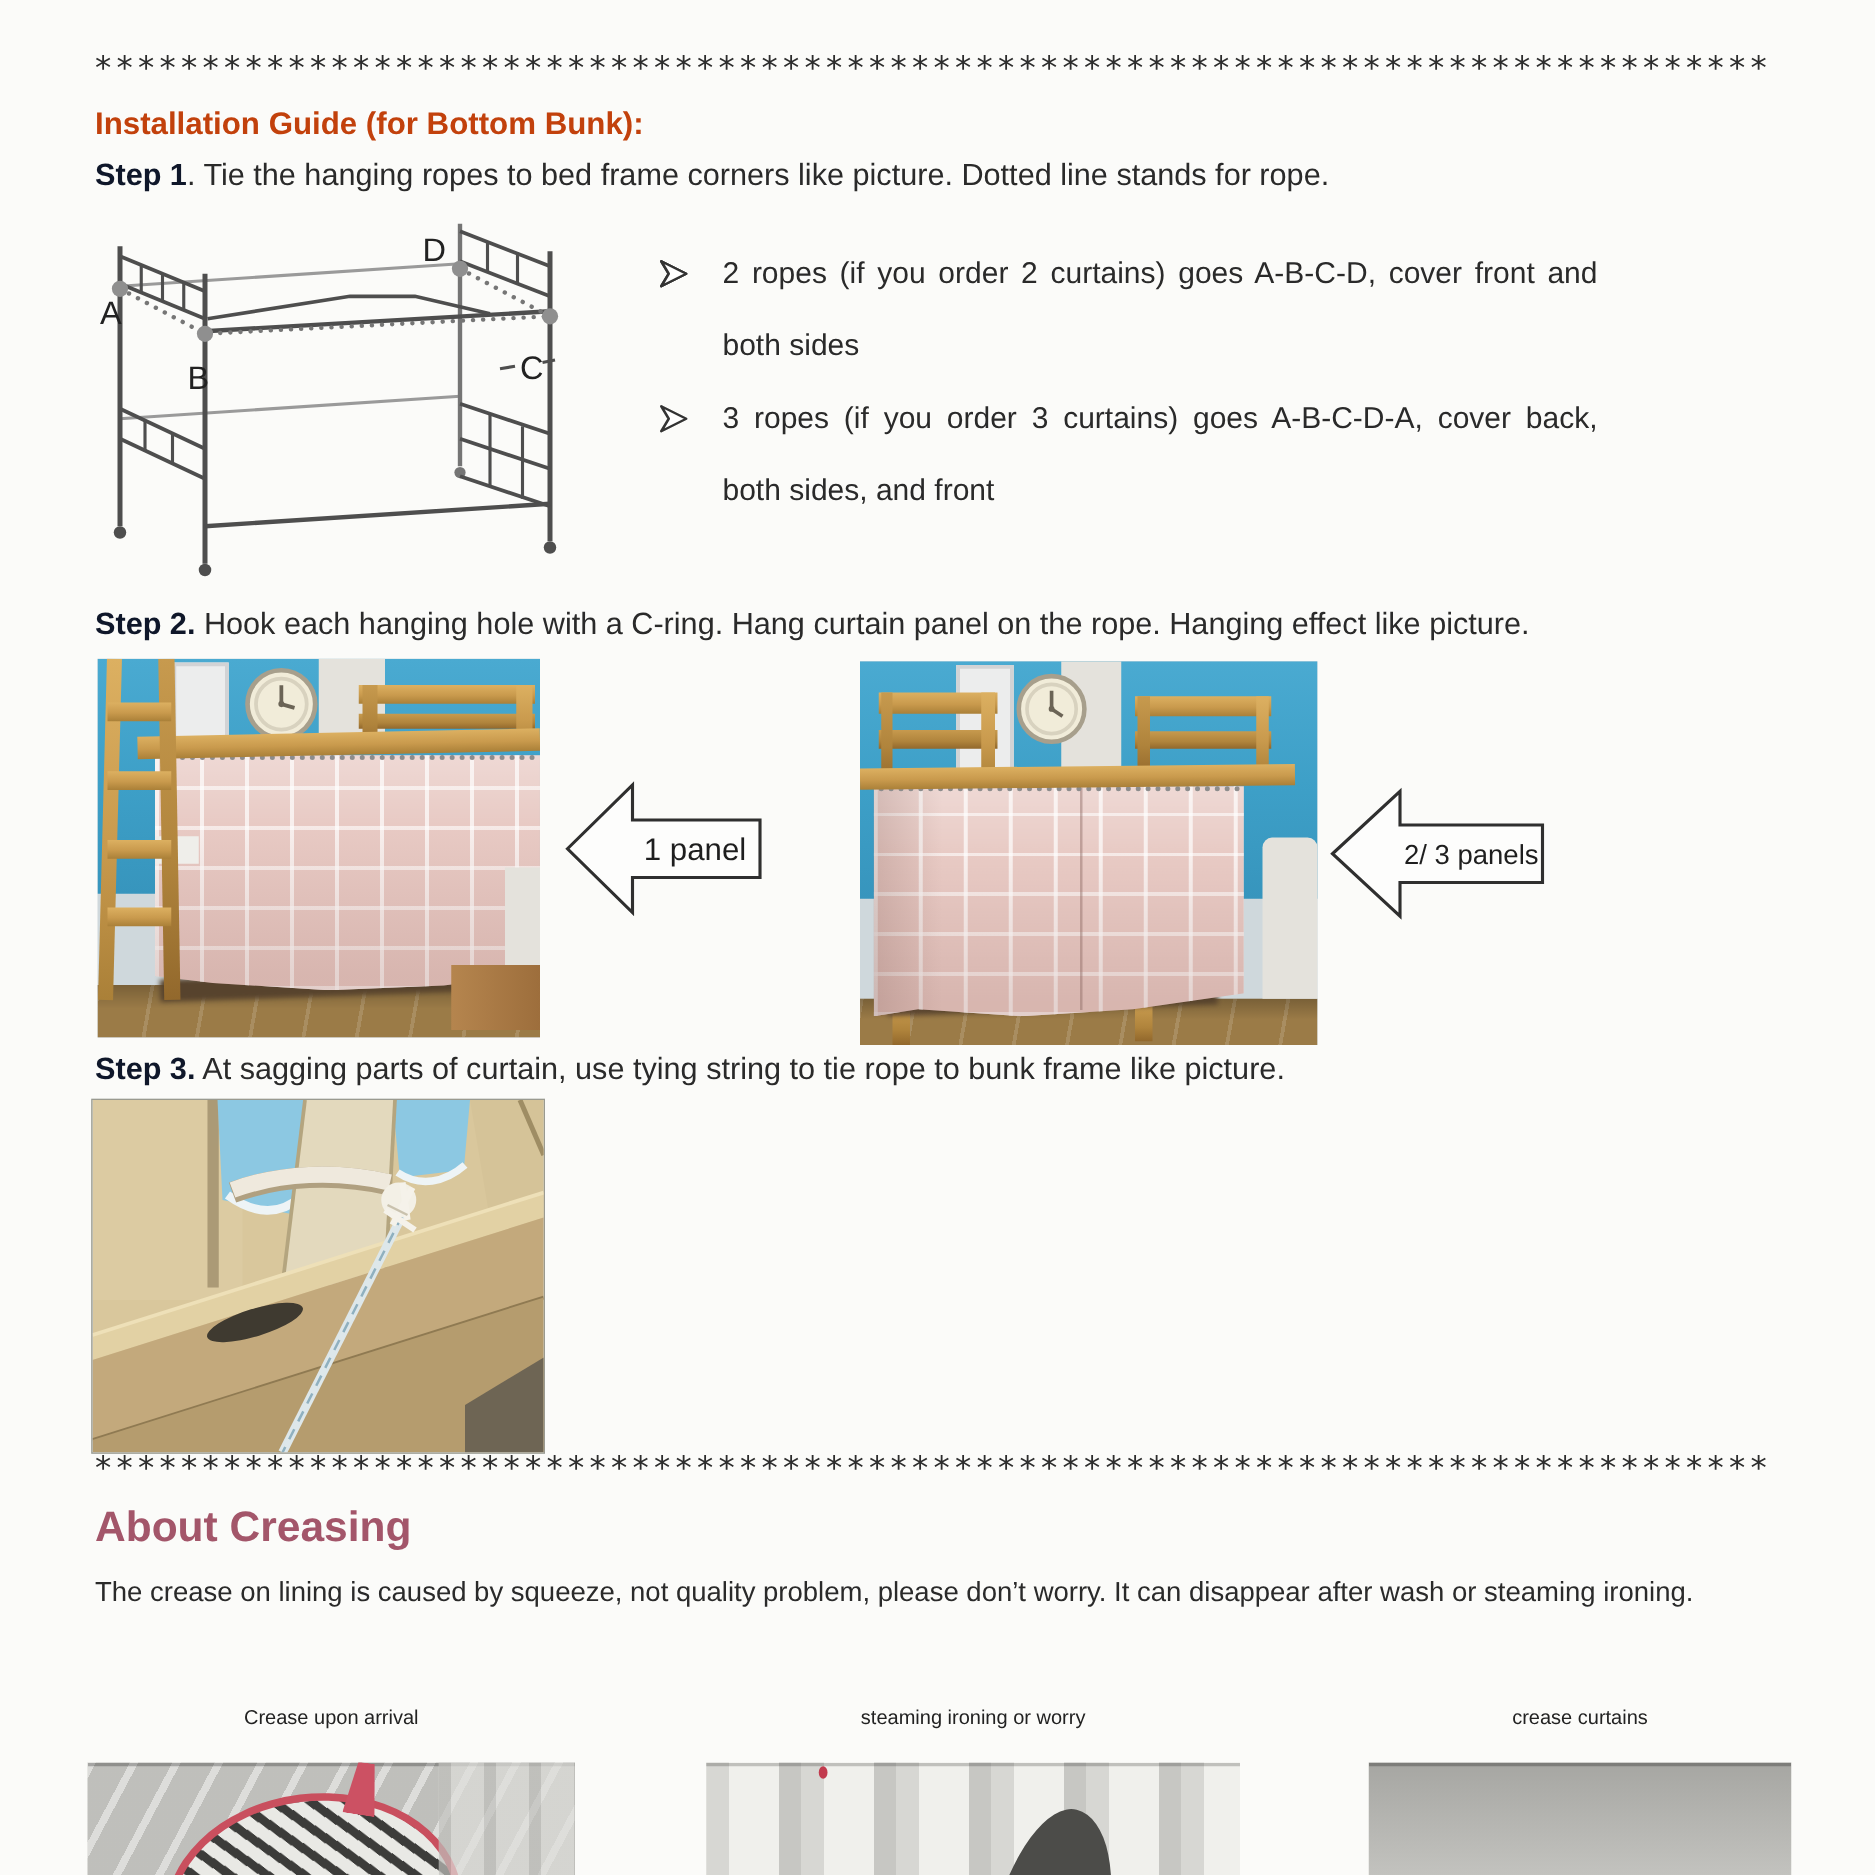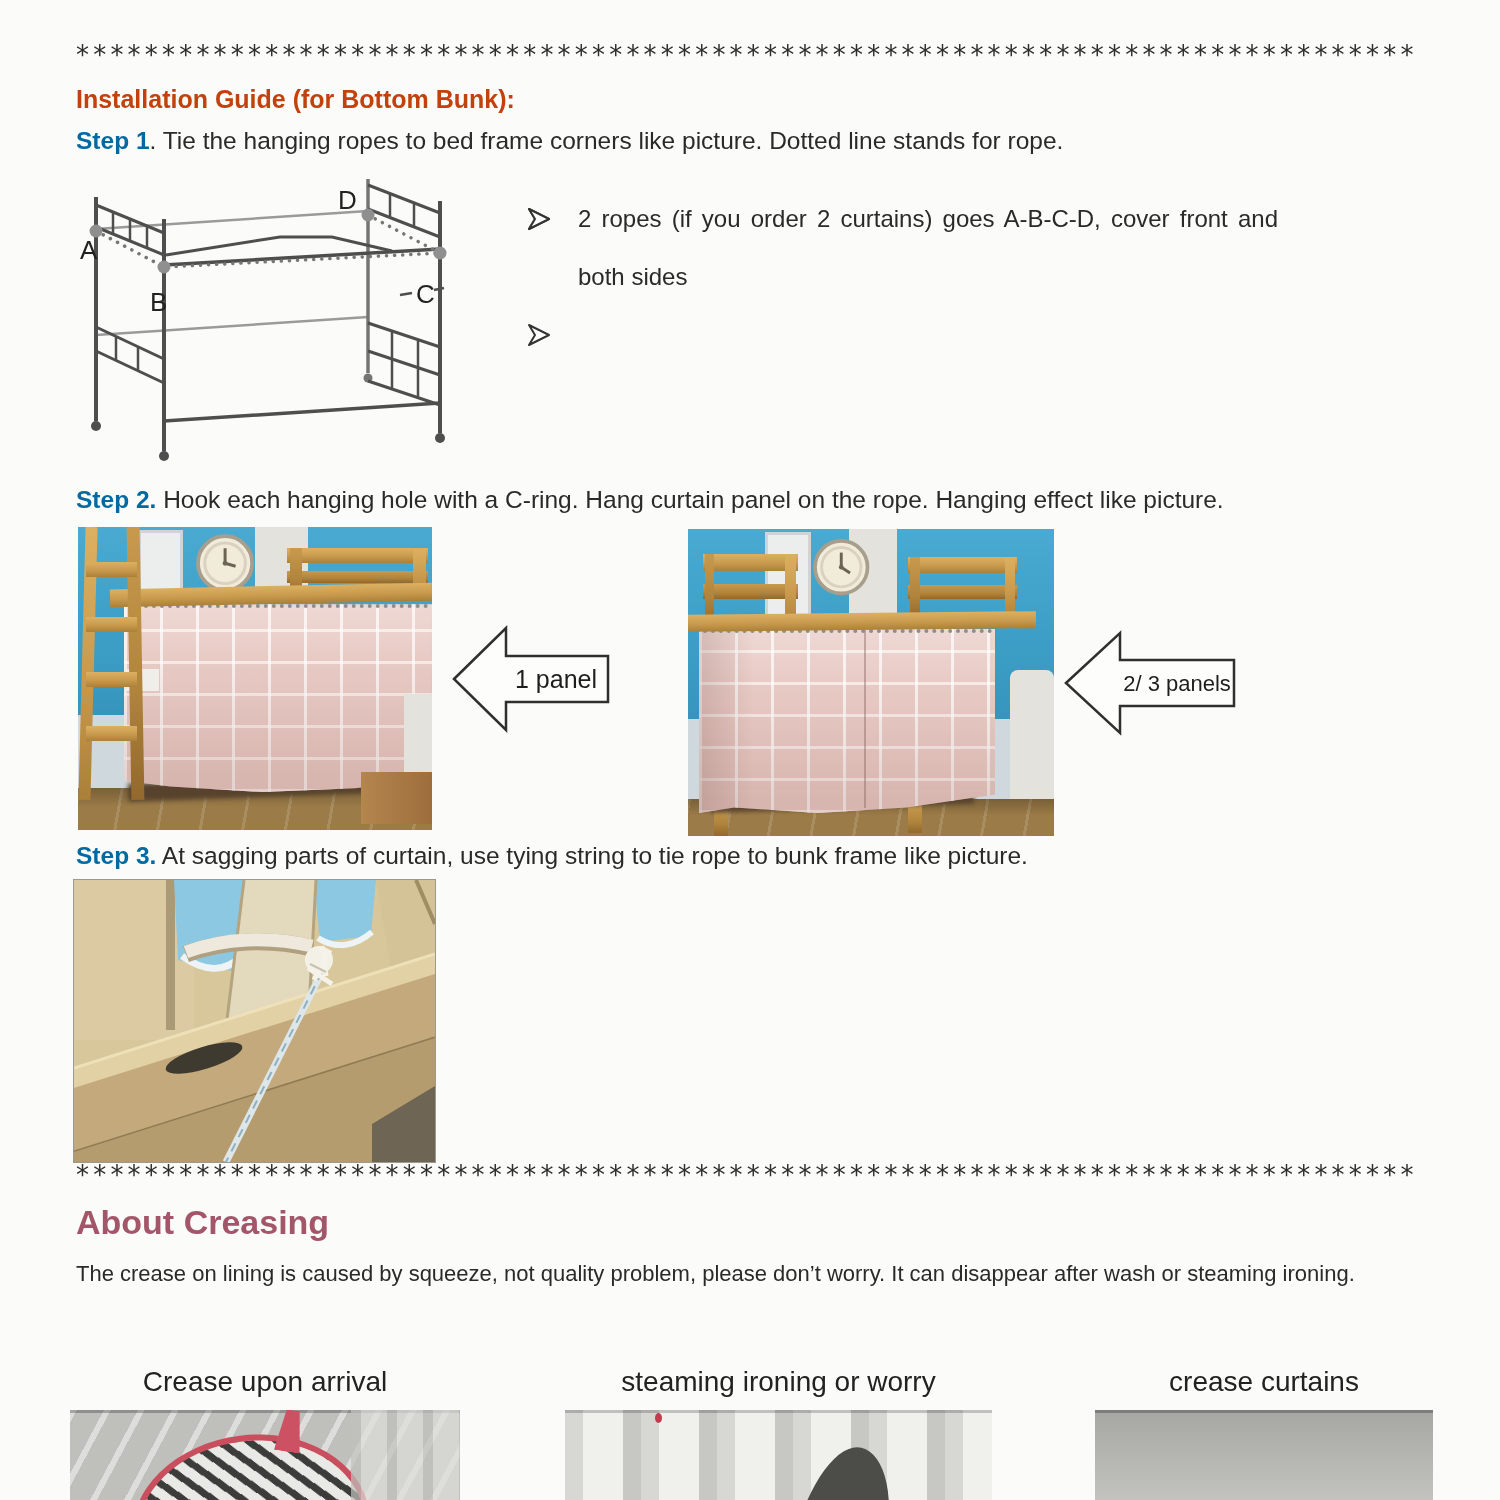--- a/index.html
+++ b/index.html
@@ -9,21 +9,21 @@
     font-family:"Liberation Sans", sans-serif; color:#262626;
   }
   .abs{position:absolute;}
   .divider{
     position:absolute; left:76px; width:1340px; height:32px;
     font-family:"DejaVu Sans", sans-serif; font-size:26px; letter-spacing:4.2px;
     color:#2d2d2d; white-space:nowrap; overflow:hidden; line-height:30px;
   }
   .doc-title{position:absolute; left:76px; top:85px; font-size:25px; font-weight:bold; color:#c2410c; white-space:nowrap;}
   .step-line{position:absolute; left:76px; font-size:24.5px; color:#2a2a2a; white-space:nowrap;}
-  .step-line b{color:#0369a1;}
+  .step-line b{color:#0f172a;}
   .bullets{position:absolute; left:578px; top:190px; width:700px; font-size:24px; line-height:58px; color:#2a2a2a;}
   .bullet{position:relative; text-align:justify; text-align-last:left;}
   .bullet .marker{position:absolute; left:-52px; top:17px; width:26px; height:24px;}
   .diagram{position:absolute; left:80px; top:175px; width:380px; height:300px;}
   .photo{position:absolute; overflow:hidden; background:#cfd8dc;}
   .photo1{left:78px; top:527px; width:354px; height:303px;}
   .photo2{left:688px; top:529px; width:366px; height:307px;}
   .photo3{left:73px; top:879px; width:361px; height:282px; border:1px solid #9a9a90;}
   .arrow-callout{position:absolute;}
   .wall{position:absolute; left:0; top:0; width:100%; height:62%;
@@ -43,21 +43,21 @@
   }
   .rings{position:absolute; border-top:4px dotted #8d8d8d; height:0;}
   .floor{
     position:absolute; left:0; bottom:0; width:100%;
     background:#9b7b47;
     background-image:
       linear-gradient(180deg, rgba(0,0,0,.22), rgba(0,0,0,0) 45%),
       repeating-linear-gradient(100deg, rgba(255,255,255,.14) 0 3px, rgba(255,255,255,0) 3px 42px);
   }
   .shadow-wedge{position:absolute; background:#57432d; filter:blur(2px);}
-  .caption{position:absolute; top:1366px; font-size:28px; color:#222; text-align:center;}
+  .caption{position:absolute; top:1366px; font-size:16px; color:#222; text-align:center;}
   .bphoto{position:absolute; top:1410px; height:95px; overflow:hidden;}
   .bpA{left:70px; width:390px; background:#cbcbc7;
        background-image:repeating-linear-gradient(118deg, rgba(255,255,255,.35) 0 6px, rgba(0,0,0,.06) 6px 30px);
        box-shadow:inset 0 3px 0 rgba(0,0,0,.25);}
   .bpB{left:565px; width:427px;
        background:repeating-linear-gradient(90deg,#d7d7d3 0 18px,#f0f0ec 18px 58px,#c7c7c3 58px 76px);
        box-shadow:inset 0 3px 0 rgba(0,0,0,.2);}
   .bpC{left:1095px; width:338px; background:linear-gradient(180deg,#a6a6a2,#c4c4c0);
        box-shadow:inset 0 3px 0 rgba(0,0,0,.25);}
   .creasing-title{position:absolute; left:76px; top:1203px; font-size:34px; font-weight:bold;}
@@ -141,20 +141,21 @@
     <div class="bullet">
       <svg class="marker" viewBox="0 0 26 24">
           <path d="M3,2 L23,12 L3,22 L9,12 Z" fill="#fff" stroke="#333" stroke-width="2" stroke-linejoin="round"></path>
         </svg>
       <span>2 ropes (if you order 2 curtains) goes A-B-C-D, cover front and both sides</span>
     </div>
     <div class="bullet">
       <svg class="marker" viewBox="0 0 26 24">
           <path d="M3,2 L23,12 L3,22 L9,12 Z" fill="#fff" stroke="#333" stroke-width="2" stroke-linejoin="round"></path>
         </svg>
+      <span>3 ropes (if you order 3 curtains) goes A-B-C-D-A, cover back, both sides, and front</span>
     </div>
   </div>
 
   <div class="step-line" style="top:486px;"><b>Step 2.</b><span> Hook each hanging hole with a C-ring. Hang curtain panel on the rope. Hanging effect like picture.</span></div>
 
   <div class="photo photo1">
     <div class="wall"></div>
     <div class="whitepillar" style="left:50%; top:0; width:15%; height:23%;"></div>
     <div class="picframe" style="left:17%; top:1%; width:11%; height:22%;"></div>
     <svg class="clocksvg" style="left:33%; top:2%; width:17%; height:20%;" viewBox="0 0 40 40">

